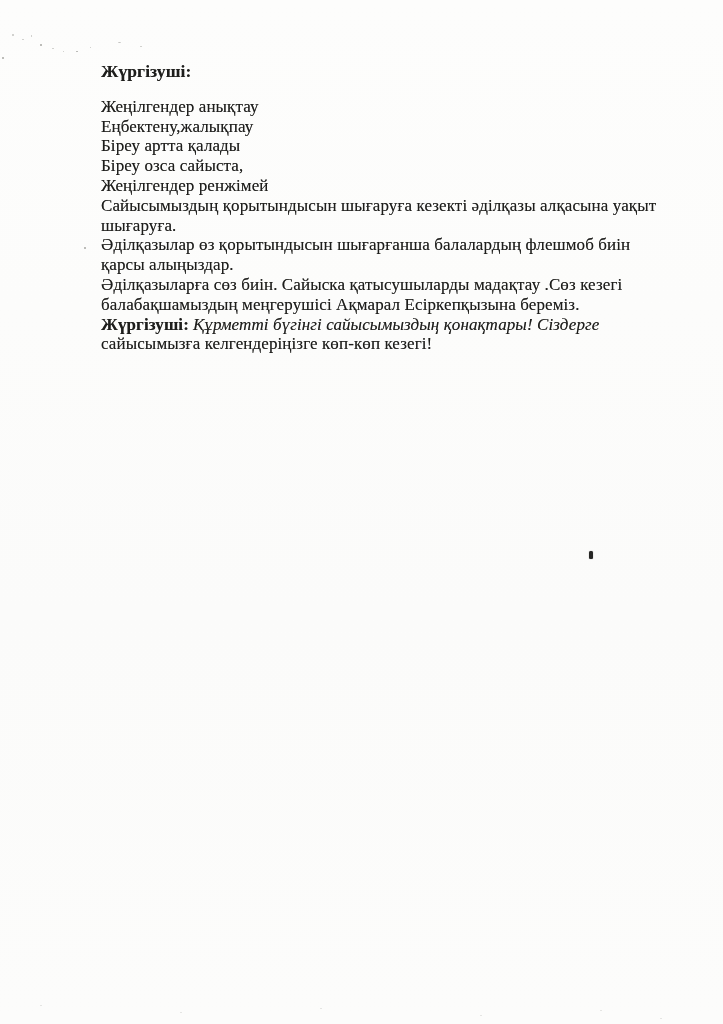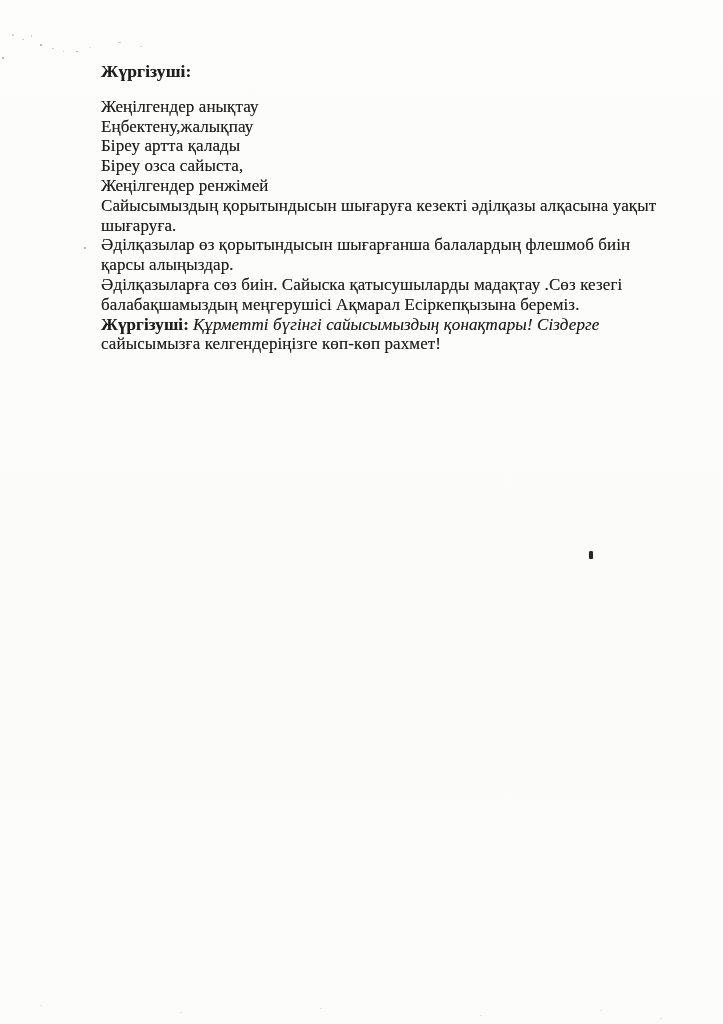--- a/index.html
+++ b/index.html
@@ -81,21 +81,21 @@
     <div class="text-line">Сайысымыздың қорытындысын шығаруға кезекті әділқазы алқасына уақыт</div>
     <div class="text-line">шығаруға.</div>
     <div class="text-line">Әділқазылар өз қорытындысын шығарғанша балалардың флешмоб биін</div>
     <div class="text-line">қарсы алыңыздар.</div>
     <div class="text-line">Әділқазыларға сөз биін. Сайыска қатысушыларды мадақтау .Сөз кезегі</div>
     <div class="text-line">балабақшамыздың меңгерушісі Ақмарал Есіркепқызына береміз.</div>
 
     <div class="text-line">
       <span class="speaker-label">Жүргізуші:</span><span class="after-label">Құрметті бүгінгі сайысымыздың қонақтары! Сіздерге</span>
     </div>
-    <div class="text-line">сайысымызға келгендеріңізге көп-көп рахмет!</div>
+    <div class="text-line">сайысымызға келгендеріңізге көп-көп кезегі!</div>
   </div>
 
   <div class="speck light" style="left:12px; top:34px; width:2px; height:2px;"></div>
   <div class="speck light" style="left:22px; top:39px; width:2px; height:1px;"></div>
   <div class="speck light" style="left:31px; top:35px; width:1px; height:2px;"></div>
   <div class="speck mid" style="left:40px; top:44px; width:2px; height:2px;"></div>
   <div class="speck light" style="left:52px; top:48px; width:2px; height:1px;"></div>
   <div class="speck light" style="left:63px; top:51px; width:1px; height:1px;"></div>
   <div class="speck mid" style="left:76px; top:51px; width:2px; height:1px;"></div>
   <div class="speck light" style="left:90px; top:47px; width:1px; height:1px;"></div>

